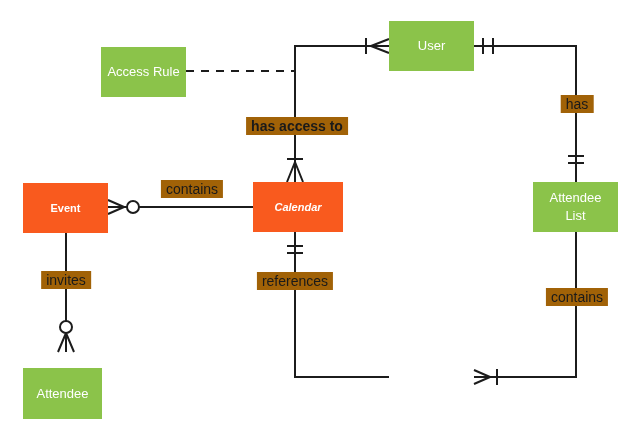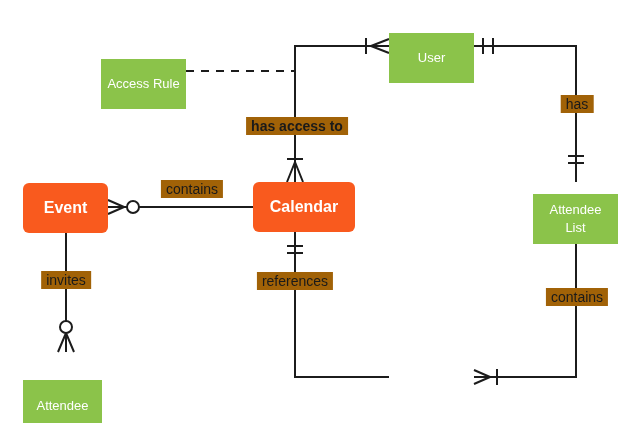--- a/index.html
+++ b/index.html
@@ -9,29 +9,29 @@
   }
   #wires{position:absolute;left:0;top:0;width:642px;height:423px;}
   .wire{stroke:var(--c-line,#1c1c1c);stroke-width:2;fill:none;}
   .wire.dashed{stroke-dasharray:8 7;}
   .card-circle{fill:#ffffff;stroke:var(--c-line,#1c1c1c);stroke-width:2;}
   .entity{
     position:absolute;display:flex;align-items:center;justify-content:center;
     text-align:center;color:var(--c-etext,#fff);font-size:13px;line-height:1.35;
     padding:0 6px;box-sizing:border-box;
   }
-  .entity.orange{background:var(--c-orange,#F95A1E);font-weight:bold;font-size:16px;border-radius:6px;}
-  .entity.green{background:var(--c-green,#8BC34A);margin-top:12px;}
+  .entity.orange{background:var(--c-orange,#F95A1E);font-weight:bold;font-size:11px;}
+  .entity.green{background:var(--c-green,#8BC34A);}
   .edge-label{
     position:absolute;transform:translate(-50%,-50%);background:#a16207;
     padding:1px 5px;font-size:14px;color:var(--c-label,#1a1a1a);white-space:nowrap;
   }
   
   #ent-event{left:23px;top:183px;width:85px;height:50px;}
-  #ent-calendar{left:253px;top:182px;width:102px;height:50px;}
+  #ent-calendar{left:253px;top:182px;width:90px;height:50px;font-style:italic;}
   #ent-access-rule{left:101px;top:47px;width:85px;height:50px;}
   #ent-user{left:389px;top:21px;width:85px;height:50px;}
   #ent-calendar-list{left:533px;top:182px;width:85px;height:50px;}
   #ent-attendee{left:23px;top:368px;width:79px;height:51px;}
   #ent-cle{left:389px;top:352px;width:85px;height:51px;}
   
   #lbl-contains-1{left:192px;top:189px;}
   #lbl-has-access{left:297px;top:126px;font-weight:bold;}
   #lbl-has{left:577px;top:104px;}
   #lbl-invites{left:66px;top:280px;}

